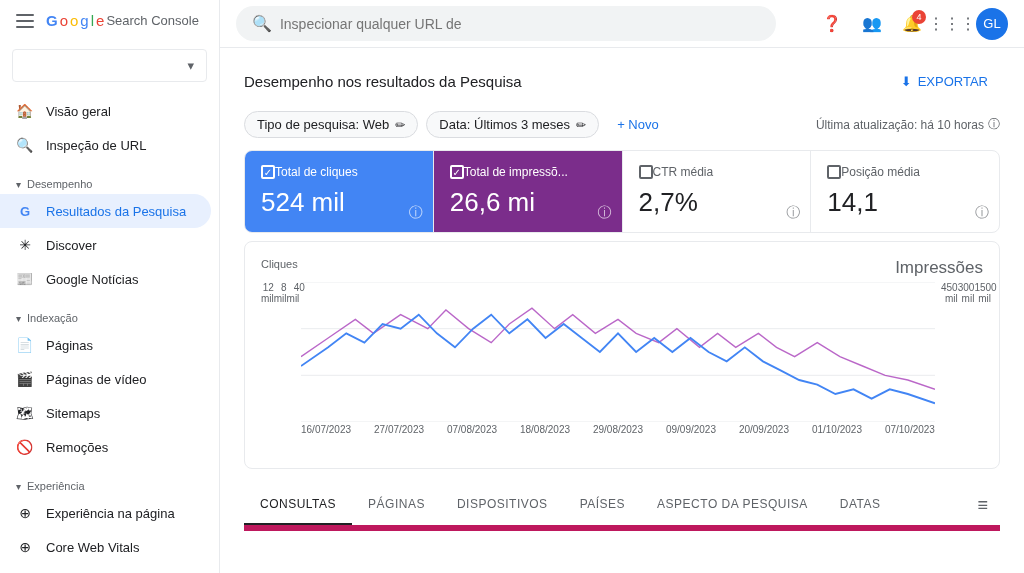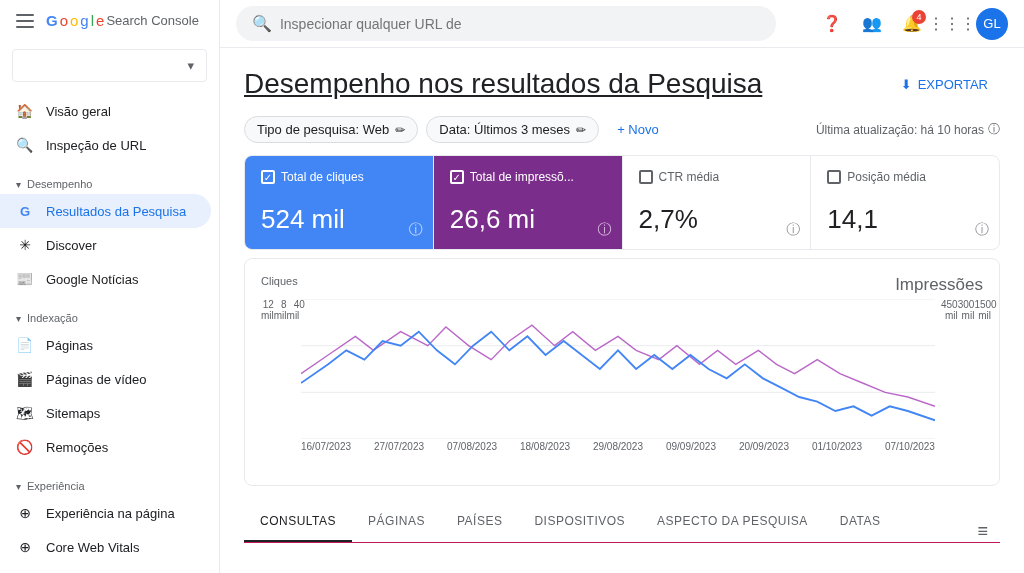--- a/index.html
+++ b/index.html
@@ -29,35 +29,35 @@
     .search-bar input { background: transparent; border: none; outline: none; font-size: 14px; color: #202124; width: 100%; }
     .topbar-icons { margin-left: auto; display: flex; align-items: center; gap: 8px; }
     .icon-btn { width: 32px; height: 32px; border-radius: 50%; display: flex; align-items: center; justify-content: center; cursor: pointer; font-size: 16px; color: #5f6368; position: relative; }
     .notification-badge { position: absolute; top: 2px; right: 2px; background: #ea4335; color: #fff; font-size: 9px; border-radius: 50%; width: 14px; height: 14px; display: flex; align-items: center; justify-content: center; }
     .avatar { width: 32px; height: 32px; border-radius: 50%; background: #1a73e8; display: flex; align-items: center; justify-content: center; color: #fff; font-size: 13px; font-weight: 500; cursor: pointer; }
 
     
     .content { flex: 1; overflow-y: auto; padding: 20px 24px; background: #fff; }
 
     .page-header { display: flex; align-items: center; justify-content: space-between; margin-bottom: 16px; }
-    .page-title { font-size: 28px; font-weight: 400; color: #202124; text-decoration: underline; }
+    .page-title { font-size: 15px; font-weight: 400; color: #202124; }
     .export-btn { display: flex; align-items: center; gap: 6px; font-size: 13px; color: #1a73e8; cursor: pointer; padding: 6px 12px; border-radius: 4px; font-weight: 500; }
 
     .filters-row { display: flex; gap: 8px; margin-bottom: 12px; flex-wrap: wrap; }
     .filter-chip { display: flex; align-items: center; gap: 6px; padding: 5px 12px; border: 1px solid #dadce0; border-radius: 16px; font-size: 13px; cursor: pointer; background: #f8f9fa; }
     .add-filter { display: flex; align-items: center; gap: 4px; padding: 5px 10px; font-size: 13px; color: #1a73e8; cursor: pointer; font-weight: 400; }
     .last-update { margin-left: auto; font-size: 12px; color: #5f6368; display: flex; align-items: center; gap: 4px; }
 
     
     .metrics-row { display: flex; gap: 0; border: 1px solid #e8eaed; border-radius: 8px; margin-bottom: 8px; overflow: hidden; }
     .metric-card { flex: 1; padding: 14px 16px; border-right: 1px solid #e8eaed; position: relative; }
     .metric-card:last-child { border-right: none; }
     .metric-card.active-blue { background: #4285f4; color: #fff; }
     .metric-card.active-purple { background: #7b2d8b; color: #fff; }
-    .metric-header { display: flex; gap: 6px; margin-bottom: 20px; }
+    .metric-header { display: flex; gap: 0; margin-bottom: 8px; }
     .metric-checkbox { width: 14px; height: 14px; border: 2px solid currentColor; border-radius: 2px; display: flex; align-items: center; justify-content: center; font-size: 10px; }
     .metric-checkbox.checked::after { content: '✓'; font-size: 10px; }
     .metric-label { font-size: 12px; font-weight: 500; }
     .metric-value { font-size: 26px; font-weight: 400; }
     .metric-card.active-blue .metric-value, .metric-card.active-purple .metric-value { color: #fff; }
     .metric-help { position: absolute; bottom: 10px; right: 10px; font-size: 14px; opacity: 0.7; cursor: pointer; }
     .metric-card:not(.active-blue):not(.active-purple) .metric-label { color: #5f6368; }
     .metric-card:not(.active-blue):not(.active-purple) .metric-value { color: #202124; }
 
     
@@ -296,25 +296,25 @@
 
         <div style="display:flex;flex-direction:row;justify-content:space-between;width:48px;text-align:right;padding-left:6px;font-size:10px;color:#5f6368;">
           <span>450 mil</span>
           <span>300 mil</span>
           <span>150 mil</span>
           <span>0</span>
         </div>
       </div>
     </div>
 
-    <div style="display:flex;align-items:flex-end;border-bottom:1px solid #be185d;">
+    <div style="display:flex;align-items:center;border-bottom:6px solid #be185d;">
       <div class="tab active">CONSULTAS</div>
       <div class="tab">PÁGINAS</div>
+      <div class="tab">DISPOSITIVOS</div>
       <div class="tab">PAÍSES</div>
-      <div class="tab">DISPOSITIVOS</div>
       <div class="tab">ASPECTO DA PESQUISA</div>
       <div class="tab">DATAS</div>
       <div style="margin-left:auto;padding-right:12px;display:flex;align-items:center;">
         <span style="font-size:18px;color:#5f6368;cursor:pointer;">≡</span>
       </div>
     </div>
   </div>
 </div>
 
 </body></html>

